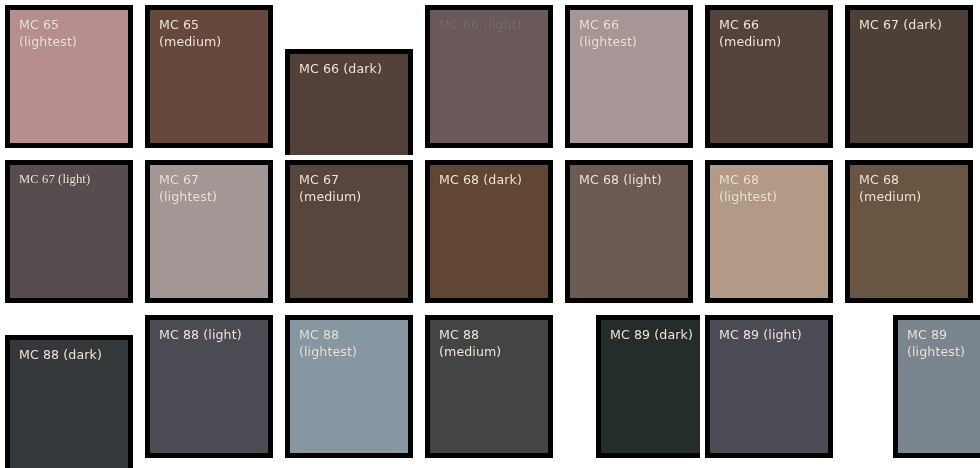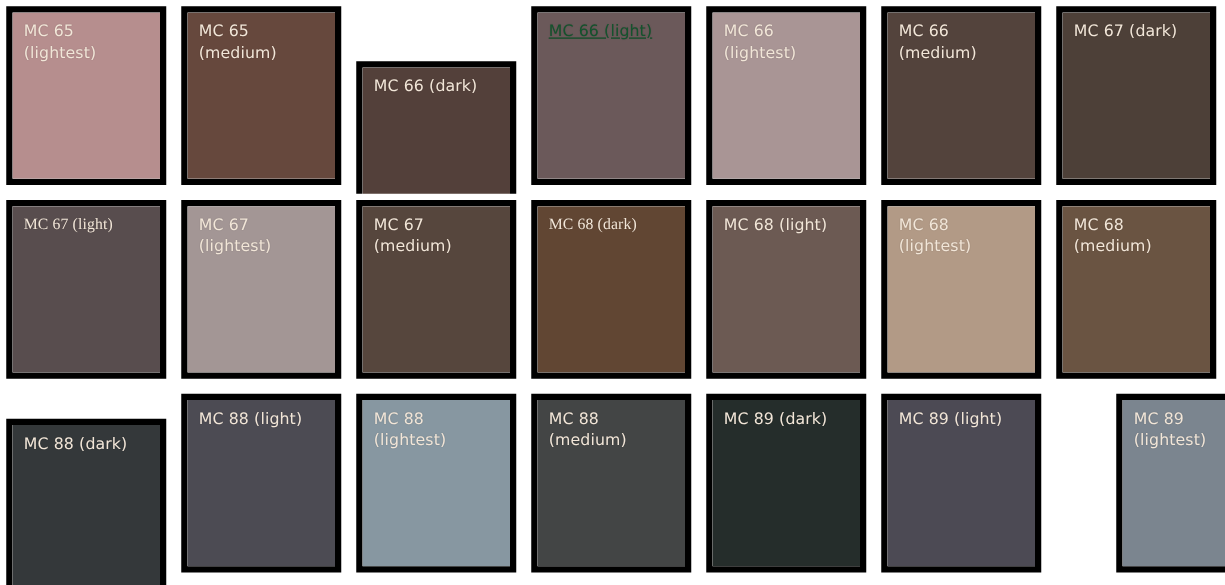--- a/index.html
+++ b/index.html
@@ -81,21 +81,21 @@
     </div>
     <div class="swatch-cell">
       <div class="swatch-frame" style="border-color: rgb(0, 0, 0); margin-top: 44px;">
         <div class="swatch-fill" style="background: rgb(83, 64, 58);"></div>
         <div class="swatch-label" style="color: rgb(242, 230, 216);">MC 66 (dark)</div>
       </div>
     </div>
     <div class="swatch-cell">
       <div class="swatch-frame" style="border-color: rgb(0, 0, 0);">
         <div class="swatch-fill" style="background: rgb(107, 89, 90);"></div>
-        <div class="swatch-label" style="color: #14532d; text-decoration: underline;">MC 66 (light)</div>
+        <div class="swatch-label" style="color: #737373;">MC 66 (light)</div>
       </div>
     </div>
     <div class="swatch-cell">
       <div class="swatch-frame" style="border-color: rgb(0, 0, 0);">
         <div class="swatch-fill" style="background: rgb(169, 149, 149);"></div>
         <div class="swatch-label" style="color: rgb(242, 230, 216);">MC 66
 (lightest)</div>
       </div>
     </div>
     <div class="swatch-cell">
@@ -125,21 +125,21 @@
       </div>
     </div>
     <div class="swatch-cell">
       <div class="swatch-frame" style="border-color: rgb(0, 0, 0);">
         <div class="swatch-fill" style="background: rgb(86, 70, 61);"></div>
         <div class="swatch-label" style="color: rgb(242, 230, 216);">MC 67
 (medium)</div>
       </div>
     </div>
     <div class="swatch-cell">
-      <div class="swatch-frame" style="border-color: rgb(0, 0, 0); font-family: Liberation Serif, serif;">
+      <div class="swatch-frame" style="border-color: rgb(0, 0, 0);">
         <div class="swatch-fill" style="background: rgb(97, 70, 51);"></div>
         <div class="swatch-label" style="color: rgb(242, 230, 216);">MC 68 (dark)</div>
       </div>
     </div>
     <div class="swatch-cell">
       <div class="swatch-frame" style="border-color: rgb(0, 0, 0);">
         <div class="swatch-fill" style="background: rgb(108, 90, 83);"></div>
         <div class="swatch-label" style="color: rgb(242, 230, 216);">MC 68 (light)</div>
       </div>
     </div>
@@ -177,21 +177,21 @@
       </div>
     </div>
     <div class="swatch-cell">
       <div class="swatch-frame" style="border-color: rgb(0, 0, 0);">
         <div class="swatch-fill" style="background: rgb(67, 69, 69);"></div>
         <div class="swatch-label" style="color: rgb(242, 230, 216);">MC 88
 (medium)</div>
       </div>
     </div>
     <div class="swatch-cell">
-      <div class="swatch-frame" style="border-color: rgb(0, 0, 0);">
+      <div class="swatch-frame" style="border-color: rgb(0, 0, 0); margin-left: 31px;">
         <div class="swatch-fill" style="background: rgb(37, 45, 43);"></div>
         <div class="swatch-label" style="color: rgb(242, 230, 216);">MC 89 (dark)</div>
       </div>
     </div>
     <div class="swatch-cell">
       <div class="swatch-frame" style="border-color: rgb(0, 0, 0);">
         <div class="swatch-fill" style="background: rgb(76, 74, 84);"></div>
         <div class="swatch-label" style="color: rgb(242, 230, 216);">MC 89 (light)</div>
       </div>
     </div>

